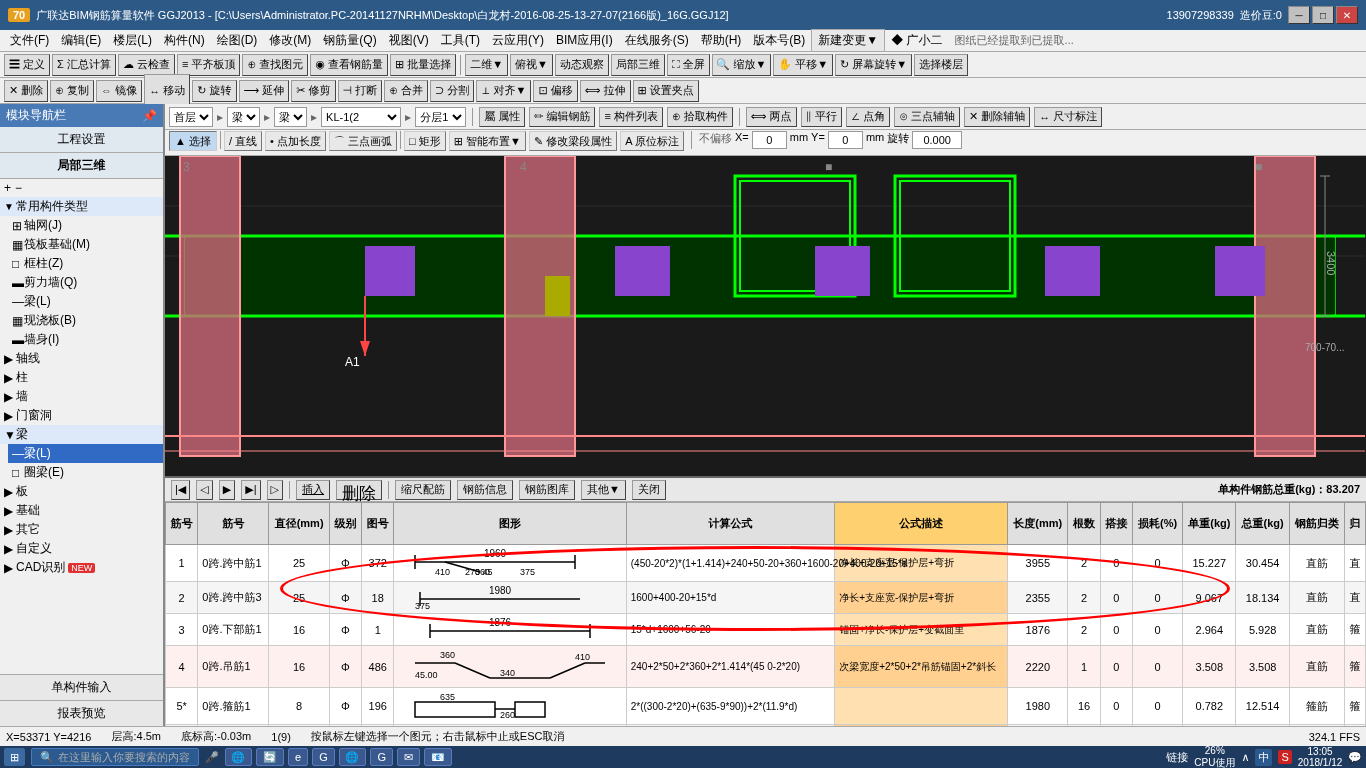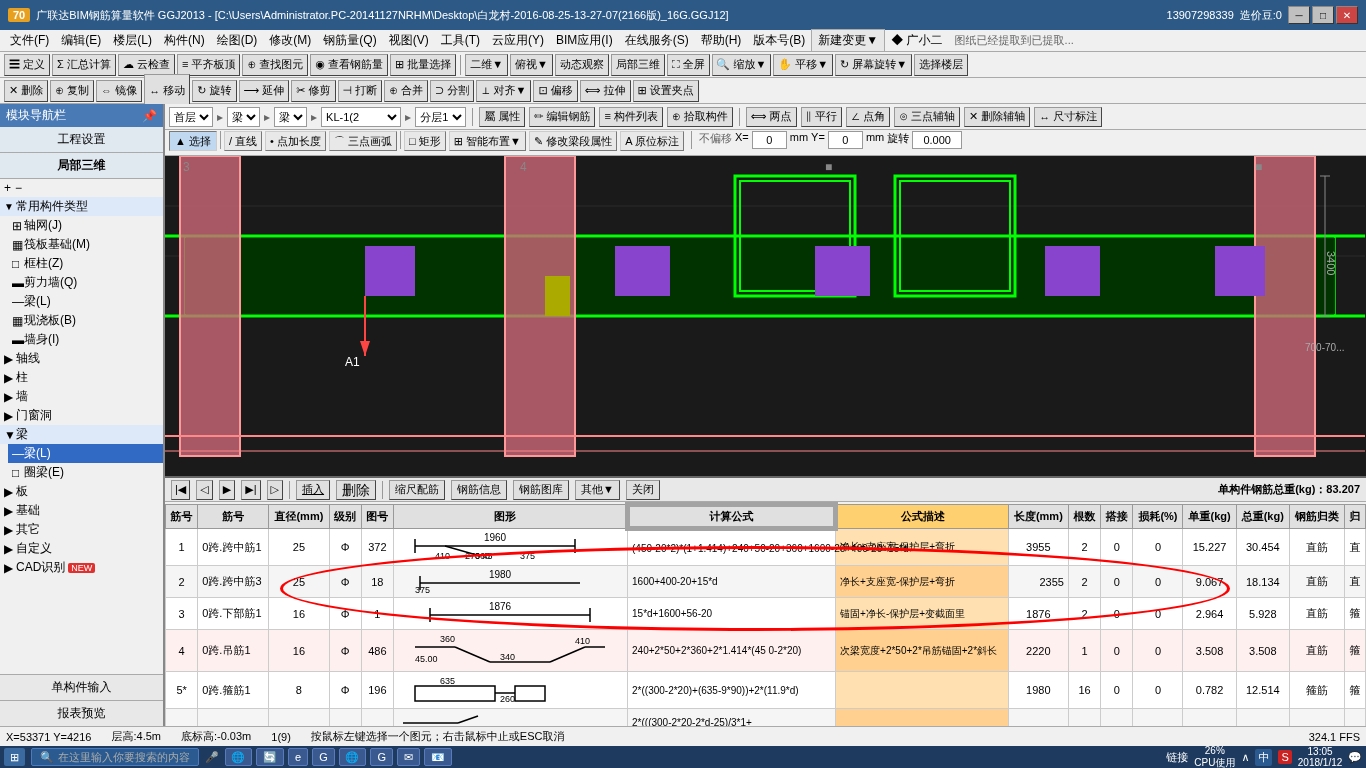--- a/index.html
+++ b/index.html
@@ -316,42 +316,42 @@
       <div style="position:absolute; bottom:0; left:0; right:0; height:250px; background:#f0f0f0; border-top:2px solid #666;">
 
         <div style="background:#e8e8e8; border-bottom:1px solid #aaa; padding:1px 6px; display:flex; align-items:center; gap:6px; height:24px; font-size:11px;">
           <button style="border:1px outset #999; background:#e0e0e0; padding:1px 3px; font-size:11px; cursor:pointer; height:20px;">|◀</button>
           <button style="border:1px outset #999; background:#e0e0e0; padding:1px 3px; font-size:11px; cursor:pointer; height:20px;">◁</button>
           <button style="border:1px outset #999; background:#e0e0e0; padding:1px 3px; font-size:11px; cursor:pointer; height:20px;">▶</button>
           <button style="border:1px outset #999; background:#e0e0e0; padding:1px 3px; font-size:11px; cursor:pointer; height:20px;">▶|</button>
           <button style="border:1px outset #999; background:#e0e0e0; padding:1px 3px; font-size:11px; cursor:pointer; height:20px;">▷</button>
           <div style="width:1px; height:18px; background:#999;"></div>
           <button style="border:1px outset #999; background:#e0e0e0; padding:1px 5px; font-size:11px; cursor:pointer; height:20px;text-decoration:underline;">插入</button>
-          <button style="border:1px outset #999; background:#e0e0e0; padding:1px 5px; font-size:14px; cursor:pointer; height:20px;">删除</button>
+          <button style="border:1px outset #999; background:#e0e0e0; padding:1px 5px; font-size:17px; cursor:pointer; height:20px;">删除</button>
           <div style="width:1px; height:18px; background:#999;"></div>
           <button style="border:1px outset #999; background:#e0e0e0; padding:1px 5px; font-size:11px; cursor:pointer; height:20px;">缩尺配筋</button>
           <button style="border:1px outset #999; background:#e0e0e0; padding:1px 5px; font-size:11px; cursor:pointer; height:20px;">钢筋信息</button>
           <button style="border:1px outset #999; background:#e0e0e0; padding:1px 5px; font-size:11px; cursor:pointer; height:20px;">钢筋图库</button>
           <button style="border:1px outset #999; background:#e0e0e0; padding:1px 5px; font-size:11px; cursor:pointer; height:20px;">其他▼</button>
           <button style="border:1px outset #999; background:#e0e0e0; padding:1px 5px; font-size:11px; cursor:pointer; height:20px;">关闭</button>
           <div style="flex:1;"></div>
           <span style="font-size:11px; font-weight:bold;">单构件钢筋总重(kg)：83.207</span>
         </div>
 
         <div style="overflow:auto; height:calc(250px - 24px);">
           <table style="width:100%; border-collapse:collapse; font-size:11px; white-space:nowrap;">
             <thead>
               <tr>
                 <th style="border:1px solid #999; background:#e0e0e0; padding:2px 4px; min-width:25px;">筋号</th>
                 <th style="border:1px solid #999; background:#e0e0e0; padding:2px 4px;">筋号</th>
                 <th style="border:1px solid #999; background:#e0e0e0; padding:2px 4px;">直径(mm)</th>
                 <th style="border:1px solid #999; background:#e0e0e0; padding:2px 4px;">级别</th>
                 <th style="border:1px solid #999; background:#e0e0e0; padding:2px 4px;">图号</th>
-                <th style="border:1px solid #999; background:#e0e0e0; padding:2px 100px; text-align:left;">图形</th>
-                <th style="border:5px solid #a3a3a3; background:#e0e0e0; padding:2px 4px;">计算公式</th>
+                <th style="border:1px solid #999; background:#e0e0e0; padding:2px 100px; text-align:center;">图形</th>
+                <th style="border:1px solid #a3a3a3; background:#e0e0e0; padding:13px 4px;">计算公式</th>
                 <th style="border:1px solid #999; background:#ffd070; padding:2px 4px; font-weight:bold;">公式描述</th>
                 <th style="border:1px solid #999; background:#e0e0e0; padding:2px 4px;">长度(mm)</th>
                 <th style="border:1px solid #999; background:#e0e0e0; padding:2px 4px;">根数</th>
                 <th style="border:1px solid #999; background:#e0e0e0; padding:2px 4px;margin-left:28px;">搭接</th>
                 <th style="border:1px solid #999; background:#e0e0e0; padding:2px 4px;">损耗(%)</th>
                 <th style="border:1px solid #999; background:#e0e0e0; padding:2px 4px;">单重(kg)</th>
                 <th style="border:1px solid #999; background:#e0e0e0; padding:2px 4px;">总重(kg)</th>
                 <th style="border:1px solid #999; background:#e0e0e0; padding:2px 4px;">钢筋归类</th>
                 <th style="border:1px solid #999; background:#e0e0e0; padding:2px 4px;">归</th>
               </tr>
@@ -398,21 +398,21 @@
                 <td style="border:1px solid #ccc; padding:2px 8px; background:#f5f5f5; text-align:center;">
                   <svg width="200" height="25" viewBox="0 0 200 25">
                     <text x="90" y="10" font-size="10" fill="black" text-anchor="middle">1980</text>
                     <line x1="10" y1="15" x2="170" y2="15" stroke="black" stroke-width="1.5"></line>
                     <line x1="10" y1="8" x2="10" y2="22" stroke="black" stroke-width="1.5"></line>
                     <text x="5" y="25" font-size="9" fill="black">375</text>
                   </svg>
                 </td>
                 <td style="border:1px solid #ccc; padding:2px 4px; background:#f5f5f5; font-size:10px;">1600+400-20+15*d</td>
                 <td style="border:1px solid #ccc; padding:2px 4px; background:#ffd090; font-size:10px;">净长+支座宽-保护层+弯折</td>
-                <td style="border:1px solid #ccc; padding:2px 4px; text-align:right; background:#f5f5f5;">2355</td>
+                <td style="border:1px solid #ccc; padding:2px 4px; text-align:center; background:#f5f5f5;">2355</td>
                 <td style="border:1px solid #ccc; padding:2px 4px; text-align:center; background:#f5f5f5;">2</td>
                 <td style="border:1px solid #ccc; padding:2px 4px; text-align:center; background:#f5f5f5;">0</td>
                 <td style="border:1px solid #ccc; padding:2px 4px; text-align:center; background:#f5f5f5;">0</td>
                 <td style="border:1px solid #ccc; padding:2px 4px; text-align:center; background:#f5f5f5;">9.067</td>
                 <td style="border:1px solid #ccc; padding:2px 4px; text-align:center; background:#f5f5f5;">18.134</td>
                 <td style="border:1px solid #ccc; padding:2px 4px; text-align:center; background:#f5f5f5;">直筋</td>
                 <td style="border:1px solid #ccc; padding:2px 4px; text-align:center; background:#f5f5f5;">直</td>
               </tr>
 
               <tr style="background:#fff8f8;">

